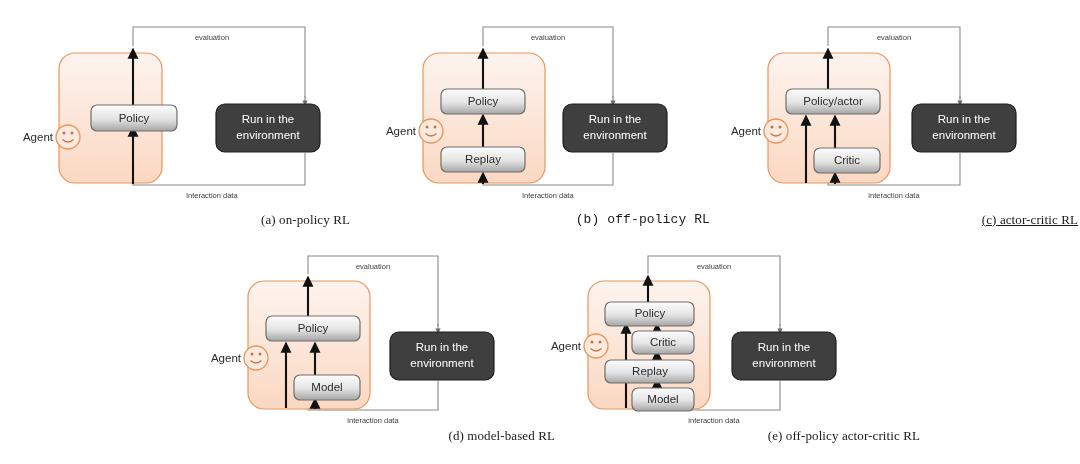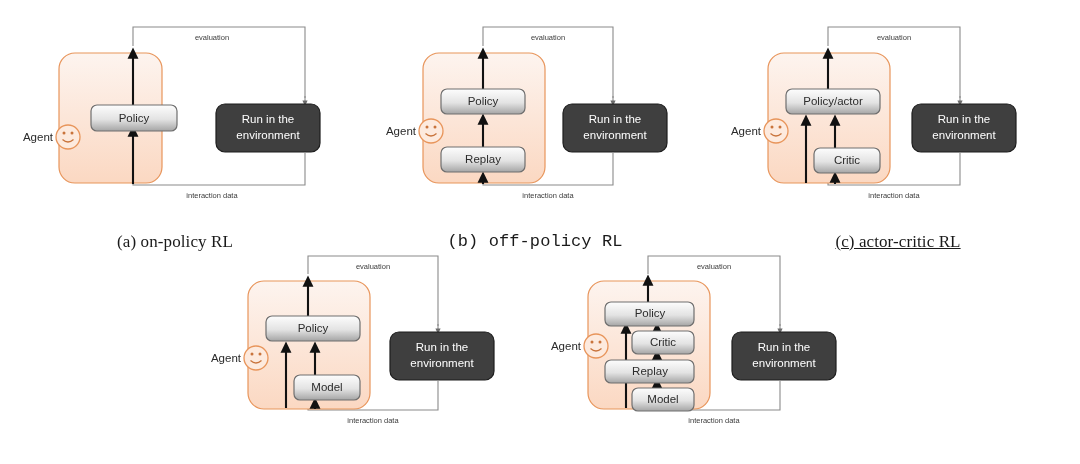--- a/index.html
+++ b/index.html
@@ -8,26 +8,25 @@
     background:#ffffff;
     font-family:"Liberation Sans", sans-serif;
     overflow:hidden;
     position:relative;
   }
   #figure{position:absolute;left:0;top:0;width:1080px;height:360px;}
   .panel{position:absolute;}
   .caption{
     position:absolute;
     font-family:"Liberation Serif", serif;
-    font-size:17px;
+    font-size:13px;
     color:#1a1a1a;
-    text-align:center;
+    text-align:right;
     white-space:nowrap;
     letter-spacing:0.1px;
-    margin-top:20px;
   }
   svg{display:block;overflow:visible;}
   .edge-label{
     font-family:"Liberation Sans", sans-serif;
     font-size:7.5px;
     fill:#3c3c3c;
     text-anchor:middle;
   }
   .agent-label{
     font-family:"Liberation Sans", sans-serif;
@@ -265,20 +264,21 @@
         <circle cx="65" cy="106" r="1.5" fill="#c9743c"></circle>
         <path d="M55.5,112.5 Q61,117.5 66.5,112.5" stroke="#c9743c" stroke-width="1.3" fill="none"></path>
       </g>
       <text class="agent-label" x="46" y="114">Agent</text>
 
       <rect x="195" y="84" width="104" height="48" rx="9" ry="9" fill="#3f3f3f" stroke="#1d1d1d" stroke-width="1.2"></rect>
       <text class="env-label" x="247" y="103">Run in the</text>
       <text class="env-label" x="247" y="119">environment</text>
     </svg>
   </div>
+  <div class="caption" style="left:195px;top:428px;width:360px;">(d) model-based RL</div>
 
   <div class="panel" style="left:540px;top:248px;">
     <svg width="380" height="180" viewBox="0 0 380 180">
       <defs>
         <linearGradient id="agGradE" x1="0" y1="0" x2="0" y2="1">
           <stop offset="0%" stop-color="#fdf4ef"></stop>
           <stop offset="100%" stop-color="#fbd8c2"></stop>
         </linearGradient>
         <linearGradient id="modGradE" x1="0" y1="0" x2="0" y2="1">
           <stop offset="0%" stop-color="#fdfdfd"></stop>
@@ -332,14 +332,15 @@
         <circle cx="60" cy="94" r="1.5" fill="#c9743c"></circle>
         <path d="M50.5,100.5 Q56,105.5 61.5,100.5" stroke="#c9743c" stroke-width="1.3" fill="none"></path>
       </g>
       <text class="agent-label" x="41" y="102">Agent</text>
 
       <rect x="192" y="84" width="104" height="48" rx="9" ry="9" fill="#3f3f3f" stroke="#1d1d1d" stroke-width="1.2"></rect>
       <text class="env-label" x="244" y="103">Run in the</text>
       <text class="env-label" x="244" y="119">environment</text>
     </svg>
   </div>
+  <div class="caption" style="left:540px;top:428px;width:380px;">(e) off-policy actor-critic RL</div>
 
 </div>
 
 </body></html>

